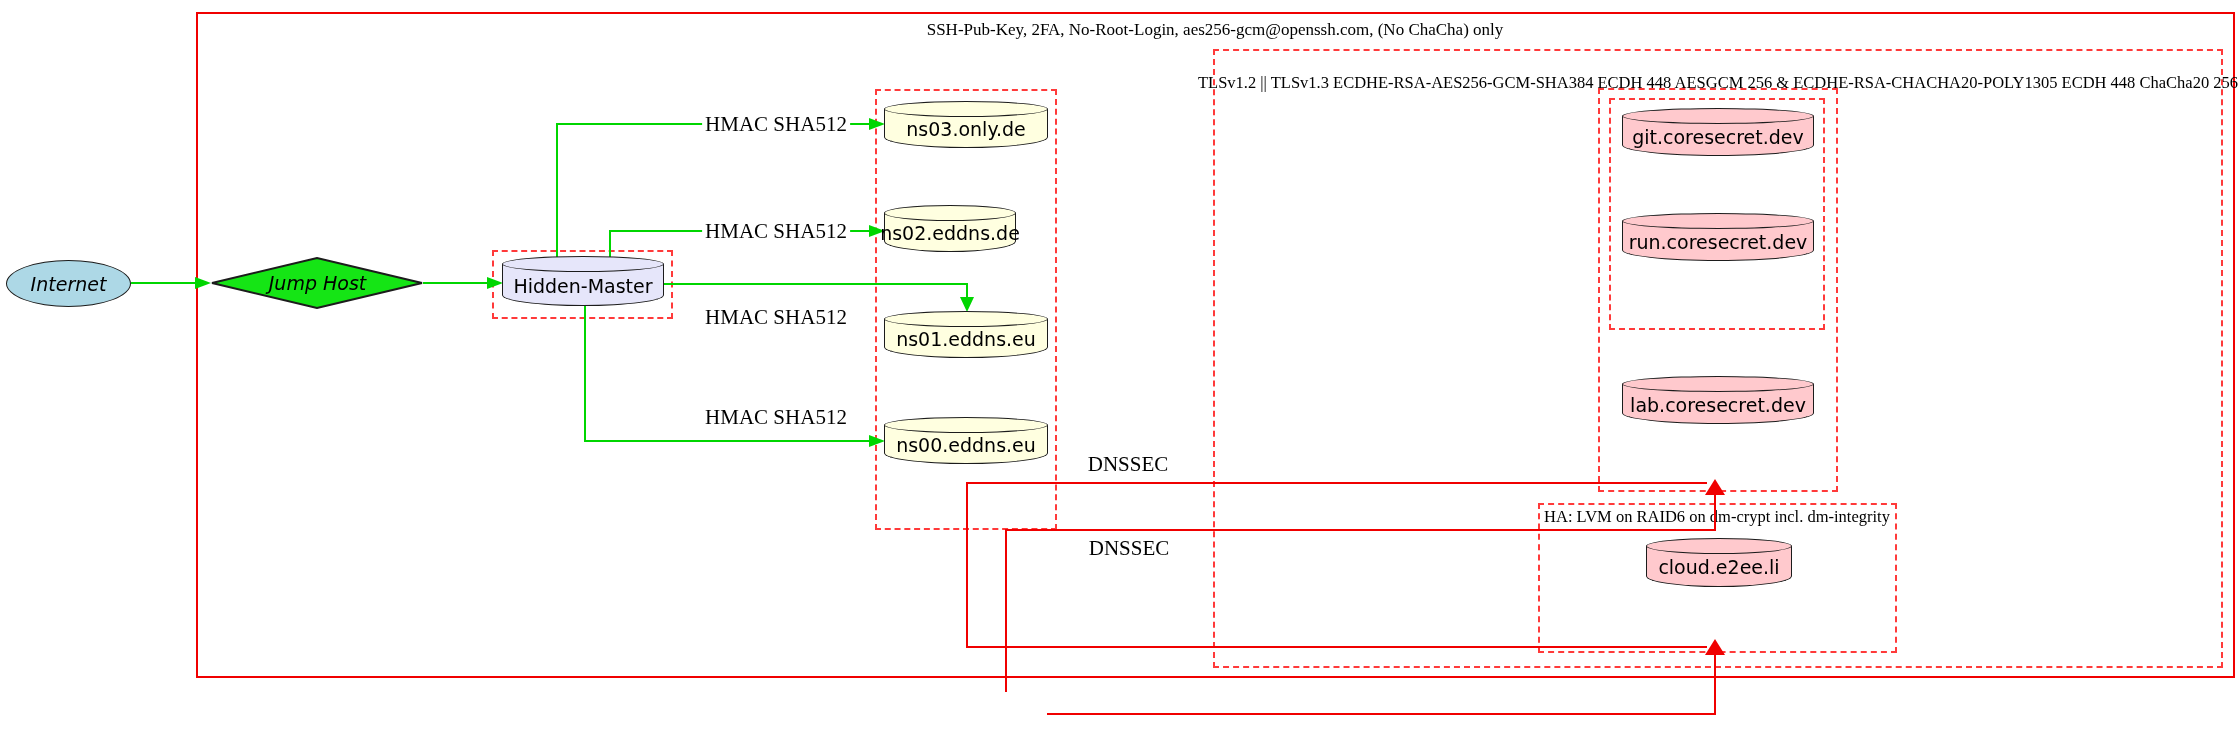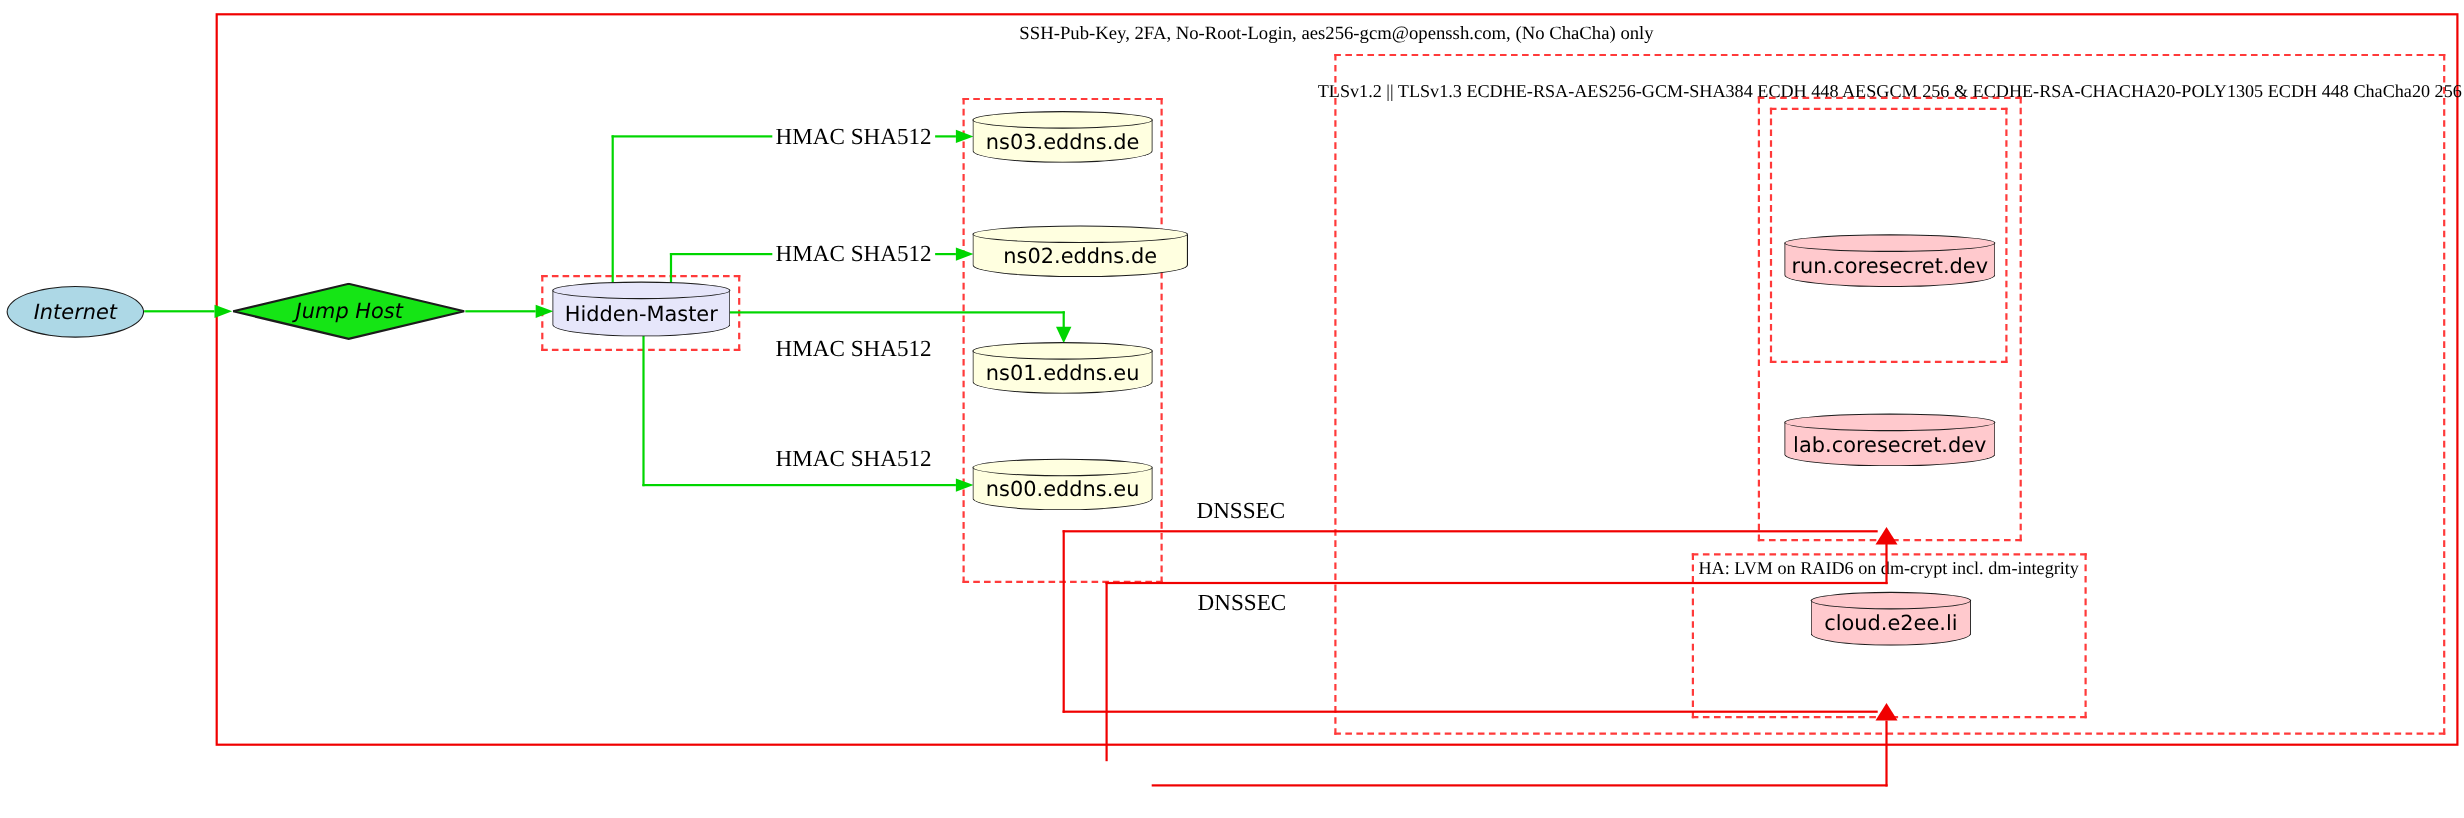--- a/index.html
+++ b/index.html
@@ -127,38 +127,43 @@
 
   <div class="cyl" style="left:502px;top:256px;width:162px;height:50px;">
     <div class="cyl-body fill-master"></div>
     <div class="cyl-top fill-master"></div>
     <div class="cyl-label">Hidden-Master</div>
   </div>
 
   <div class="cyl" style="left:884px;top:101px;width:164px;height:47px;">
     <div class="cyl-body fill-ns"></div>
     <div class="cyl-top fill-ns"></div>
-    <div class="cyl-label">ns03.eddns.de</div>
+    <div class="cyl-label">ns03.only.de</div>
   </div>
-  <div class="cyl" style="left:884px;top:205px;width:196px;height:47px;">
+  <div class="cyl" style="left:884px;top:205px;width:132px;height:47px;">
     <div class="cyl-body fill-ns"></div>
     <div class="cyl-top fill-ns"></div>
     <div class="cyl-label">ns02.eddns.de</div>
   </div>
   <div class="cyl" style="left:884px;top:311px;width:164px;height:47px;">
     <div class="cyl-body fill-ns"></div>
     <div class="cyl-top fill-ns"></div>
     <div class="cyl-label">ns01.eddns.eu</div>
   </div>
   <div class="cyl" style="left:884px;top:417px;width:164px;height:47px;">
     <div class="cyl-body fill-ns"></div>
     <div class="cyl-top fill-ns"></div>
     <div class="cyl-label">ns00.eddns.eu</div>
   </div>
 
+  <div class="cyl" style="left:1622px;top:108px;width:192px;height:48px;">
+    <div class="cyl-body fill-svc"></div>
+    <div class="cyl-top fill-svc"></div>
+    <div class="cyl-label">git.coresecret.dev</div>
+  </div>
   <div class="cyl" style="left:1622px;top:376px;width:192px;height:48px;">
     <div class="cyl-body fill-svc"></div>
     <div class="cyl-top fill-svc"></div>
     <div class="cyl-label">lab.coresecret.dev</div>
   </div>
   <div class="cyl" style="left:1622px;top:213px;width:192px;height:48px;">
     <div class="cyl-body fill-svc"></div>
     <div class="cyl-top fill-svc"></div>
     <div class="cyl-label">run.coresecret.dev</div>
   </div>

